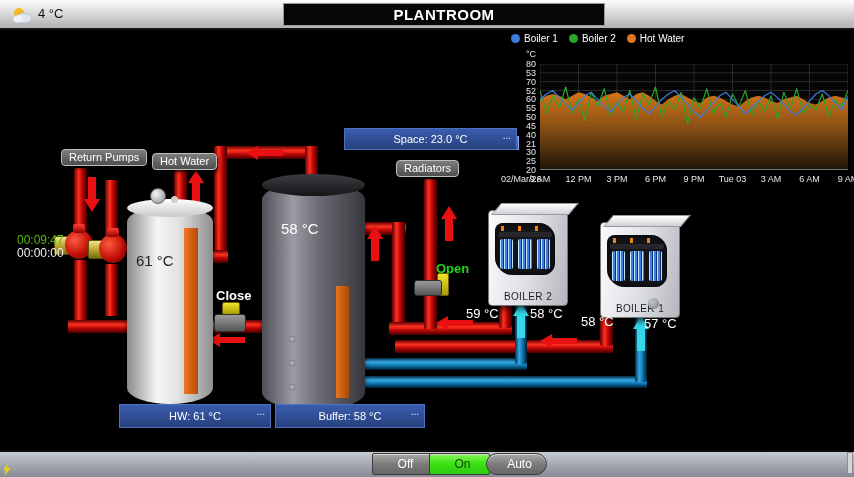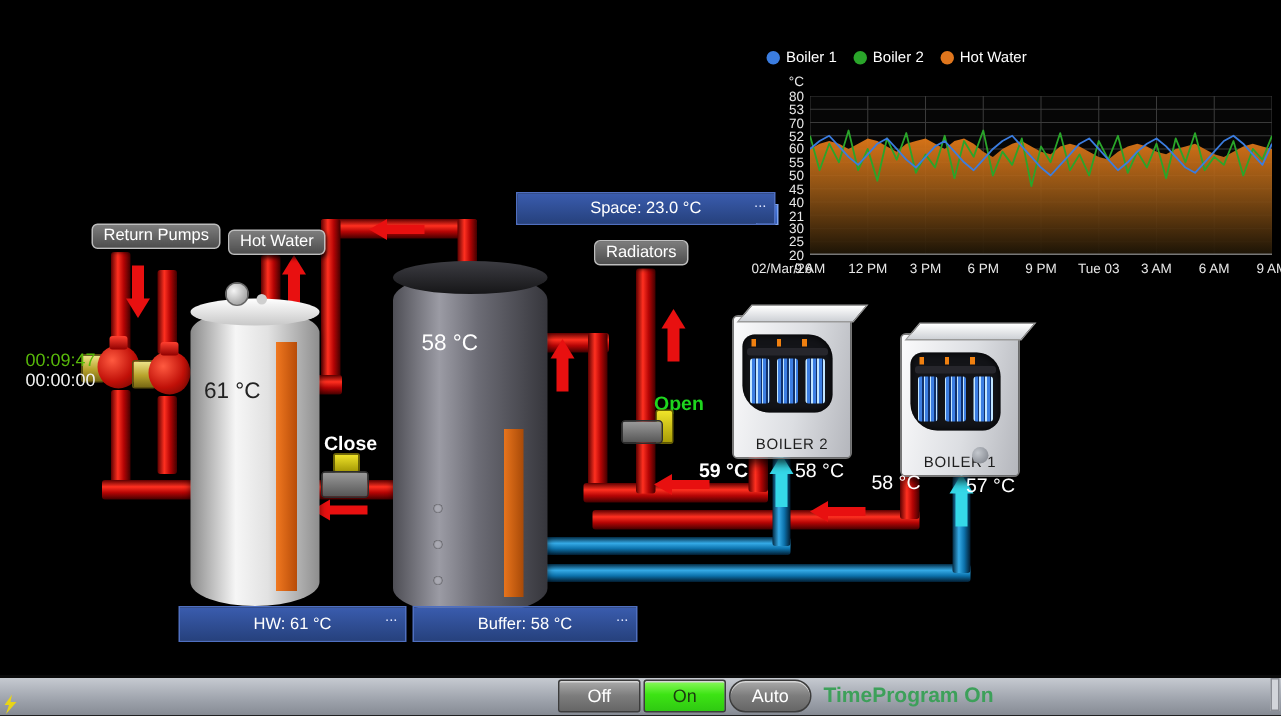--- a/index.html
+++ b/index.html
@@ -151,41 +151,50 @@
   .flames{position:absolute;left:6px;top:3px;right:6px;height:5px;
           background:repeating-linear-gradient(90deg,#f08010 0 3px,transparent 3px 17px);}
   .coils{position:absolute;left:5px;top:16px;right:5px;bottom:6px;display:flex;gap:5px;}
   .coil{flex:1;background:repeating-linear-gradient(90deg,#c2e6ff 0 1px,#3c7ee2 1px 3px,#10306a 3px 4px);border-radius:2px;}
   .boiler-name{position:absolute;left:0;bottom:3px;width:100%;text-align:center;
                font-size:10px;color:#1e1e1e;letter-spacing:.4px;}
   .boiler2{left:488px;top:210px;} .boiler1{left:600px;top:222px;}
   .b1-dot{position:absolute;left:648px;top:298px;width:11px;height:11px;border-radius:50%;
           background:radial-gradient(circle at 35% 35%,#c4c8ce,#787c84);}
   .pipe-temp{position:absolute;font-size:13px;color:#fff;}
-  .t-b2f{left:466px;top:306px;font-weight:bold;} .t-b2r{left:530px;top:306px;}
+  .t-b2f{left:466px;top:306px;} .t-b2r{left:530px;top:306px;}
   .t-b1f{left:581px;top:314px;} .t-b1r{left:644px;top:316px;}
 
   
   .bottombar{position:absolute;left:0;top:450px;width:854px;height:27px;
              background:linear-gradient(#c6cad1,#a0a5ae 55%,#858a93);
              border-top:2px solid #0a0a0a;box-sizing:border-box;}
   .btn{position:absolute;top:453px;width:53px;height:20px;border:1px solid #3c3c3c;border-radius:2px;
        font-size:12px;display:flex;align-items:center;justify-content:center;cursor:pointer;
-       color:#fff;background:linear-gradient(#ababab,#7c7c7c 50%,#666);box-shadow:inset 0 1px 0 #d6d6d6;}
+       color:#fff;background:linear-gradient(#ababab,#7c7c7c 50%,#666);box-shadow:inset 0 1px 0 #d6d6d6;padding-left:6px;}
   .btn-off{left:372px;} .btn-auto{left:486px;border-radius:11px;}
   .btn-on{left:429px;background:linear-gradient(#8cf95e,#3de414 45%,#2fc912);color:#1c3a10;}
   .status-text{position:absolute;left:549px;top:455px;font-size:14px;font-weight:bold;}
   .lightning{position:absolute;left:2px;top:463px;width:10px;height:13px;}
   .corner-grip{position:absolute;left:847px;top:452px;width:6px;height:22px;background:#d2d5da;border:1px solid #8a8d94;box-sizing:border-box;}
 </style>
 </head>
 <body>
 
 <div class="screen">
 
+  <div class="topbar">
+    <svg class="weather" viewBox="0 0 22 18">
+      <circle cx="8" cy="7" r="5" fill="#f5b81e"></circle>
+      <ellipse cx="13" cy="12" rx="8" ry="5" fill="#dde6ee" stroke="#9db0c2" stroke-width="0.6"></ellipse>
+      <ellipse cx="7" cy="13" rx="5" ry="3.6" fill="#eef3f8"></ellipse>
+    </svg>
+    <span class="outside-temp">4 °C</span>
+    <div class="title-panel">PLANTROOM</div>
+  </div>
 
   <div class="legend">
     <span class="legend-item">
       <span class="legend-dot" style="background: rgb(59, 125, 224);"></span>
       <span>Boiler 1</span>
       </span>
     <span class="legend-item">
       <span class="legend-dot" style="background: rgb(42, 165, 42);"></span>
       <span>Boiler 2</span>
       </span>
@@ -406,16 +415,15 @@
     <span class="more">...</span>
   </div>
 
   <div class="bottombar"></div>
   <svg class="lightning" viewBox="0 0 10 13">
     <polygon points="6,0 1,7 4,7 2,13 9,5 5,5" fill="#e8d418"></polygon>
   </svg>
   <div class="btn btn-off">Off</div>
   <div class="btn btn-on">On</div>
   <div class="btn btn-auto">Auto</div>
-  <div class="status-text" style="color: rgb(61, 160, 90);">TimeProgram On</div>
   <div class="corner-grip"></div>
 
 </div>
 
 </body></html>

